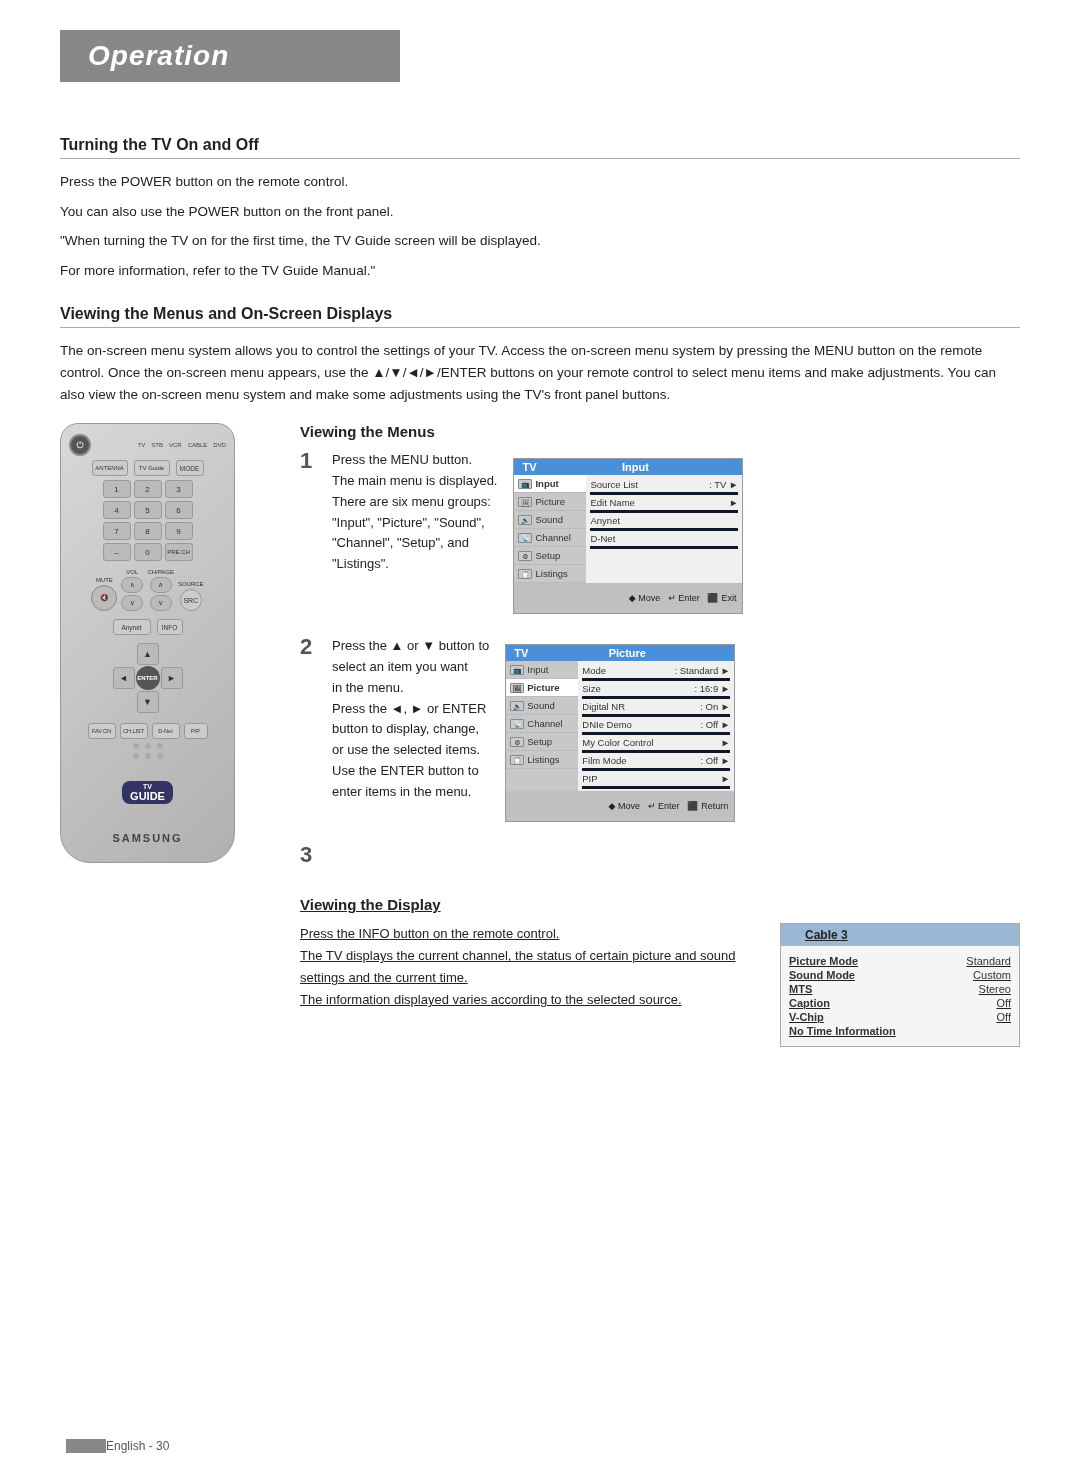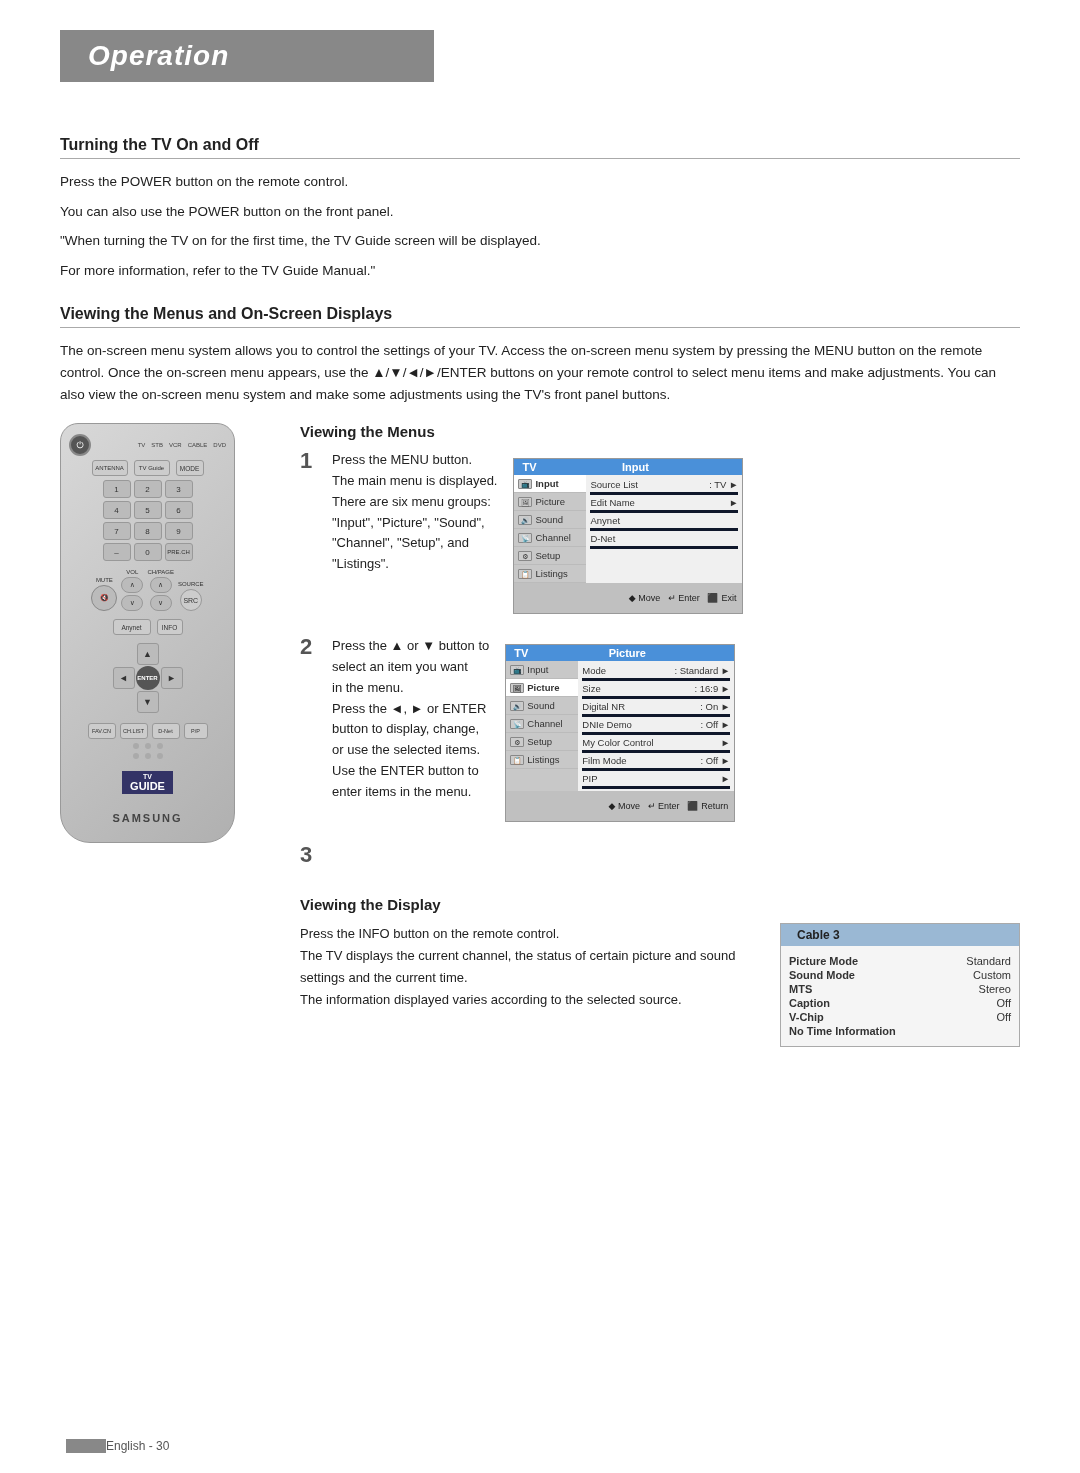--- a/index.html
+++ b/index.html
@@ -9,21 +9,21 @@
       background: #ffffff;
       font-family: Arial, Helvetica, sans-serif;
       font-size: 14px;
       color: #222;
       position: relative;
     }
 
     
     .header-bar {
       background: #888;
-      width: 374px;
+      width: 340px;
       height: 52px;
       display: flex;
       align-items: center;
       padding-left: 28px;
       margin-left: 60px;
       margin-top: 30px;
     }
     .header-bar h1 {
       color: #fff;
       font-size: 28px;
@@ -190,41 +190,42 @@
     .display-box {
       border: 1px solid #aaa;
       background: #e0e0e0;
       width: 240px;
       font-size: 11px;
       padding: 0;
       overflow: hidden;
     }
     .display-box-header {
       background: #9ab8d4;
-      padding: 4px 16px;
+      padding: 4px 24px;
       font-size: 12px;
       font-weight: bold;
       color: #222;
     }
     .display-box-content {
       background: #f5f5f5;
       padding: 8px;
     }
     .display-box-row {
       display: flex;
       justify-content: space-between;
       padding: 1px 0;
       font-size: 11px;
     }
     .display-box-label { color: #333; font-weight: bold; text-align: center; }
     .display-box-value { color: #333; }
 
     
     .viewing-display-section {
       margin-top: 28px;
+      text-decoration: underline;
     }
 
     .two-col-display {
       display: flex;
       gap: 30px;
       align-items: flex-start;
       margin-top: 10px;
     }
 
     .display-text {
@@ -401,26 +402,26 @@
     .samsung-logo {
       font-size: 11px;
       font-weight: bold;
       letter-spacing: 2px;
       color: #444;
       margin-top: 6px;
     }
     .tv-guide-badge {
       background: #336;
       color: #fff;
-      border-radius: 0;
+      border-radius: 8px;
       padding: 2px 8px;
       font-size: 9px;
       font-weight: bold;
       text-align: center;
-      margin: 8px 0;
+      margin: 18px 0;
     }
     .tv-guide-badge .tv-small { font-size: 7px; }
     .tv-guide-badge .guide-big { font-size: 11px; font-weight: 900; }
 
     
     .remote-antenna-row {
       display: flex;
       gap: 6px;
       align-items: center;
       font-size: 6.5px;

